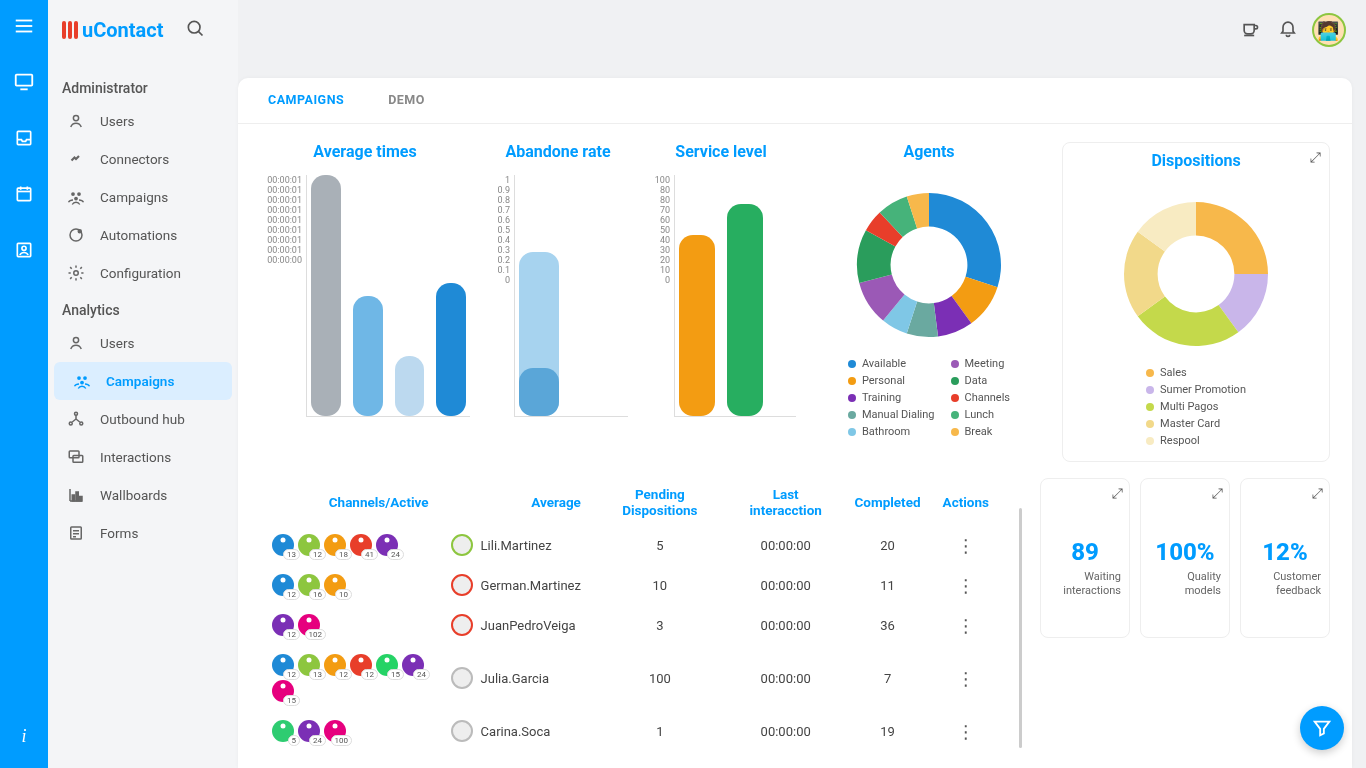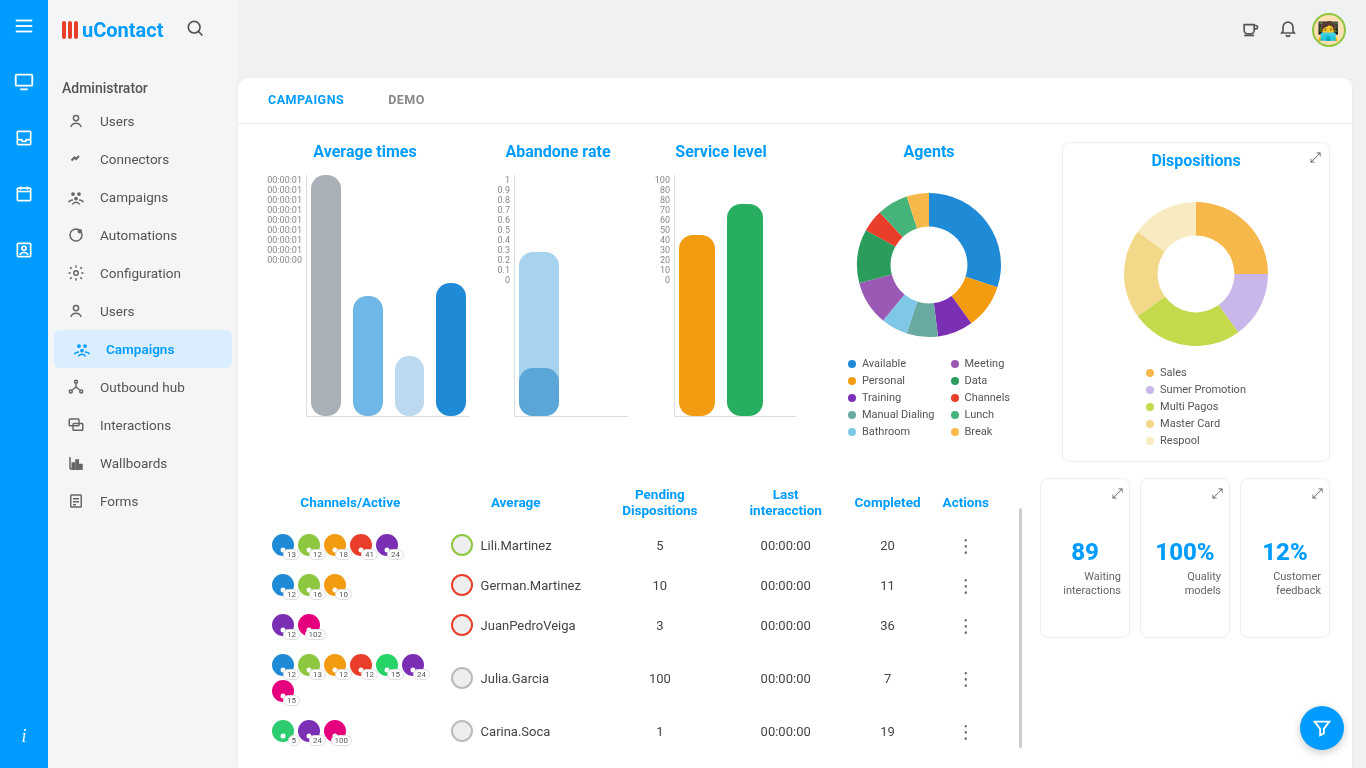--- a/index.html
+++ b/index.html
@@ -37,24 +37,24 @@
 .donut-wrap{width:160px;height:160px;margin:10px auto 12px}
 .legend{display:flex;gap:16px;font-size:11px;color:#555;flex-wrap:wrap;justify-content:center}
 .legend-col{display:flex;flex-direction:column;gap:4px}
 .legend-item{display:flex;align-items:center;gap:6px}
 .dot{width:8px;height:8px;border-radius:50%}
 .disp-panel{border:1px solid #eee;border-radius:8px;padding:8px 12px 14px;position:relative;min-width:240px}
 .expand{position:absolute;top:6px;right:8px;font-size:14px;color:#555;cursor:pointer}
 .row-bottom{display:flex;gap:16px;align-items:flex-start}
 .table-area{flex:1;display:flex;gap:10px}
 .tbl{font-size:13px;color:#444;width:100%}
-.tbl th{color:#009cff;font-weight:700;text-align:center;padding:6px 10px;font-size:13.5px}
+.tbl th{color:#009cff;font-weight:700;text-align:right;padding:6px 10px;font-size:13.5px}
 .tbl td{padding:8px 10px;vertical-align:middle}
 .chips{display:flex;gap:4px;flex-wrap:wrap;align-items:center}
-.chip{min-width:22px;height:22px;border-radius:11px;display:inline-flex;align-items:flex-end;justify-content:center;color:#fff;font-size:11px;padding:0 4px;position:relative}
+.chip{min-width:22px;height:22px;border-radius:11px;display:inline-flex;align-items:flex-start;justify-content:center;color:#fff;font-size:11px;padding:0 4px;position:relative}
 .chip .badge{position:absolute;bottom:-4px;right:-6px;background:#fff;color:#555;border-radius:8px;font-size:8px;padding:0 3px;border:1px solid #ddd}
 .user-cell{display:flex;align-items:center;gap:8px}
 .u-ava{width:22px;height:22px;border-radius:50%;border:2px solid #8dc63f;background:#eee}
 .u-ava.red{border-color:#e83e2a}
 .u-ava.gray{border-color:#bbb}
 .action-dots{cursor:pointer;font-size:18px;color:#555;text-align:center}
 .kpis{display:flex;gap:10px}
 .kpi{width:90px;height:160px;border:1px solid #eee;border-radius:8px;padding:8px;display:flex;flex-direction:column;align-items:center;justify-content:center;position:relative}
 .kpi .expand{top:6px;right:6px}
 .kpi .val{color:#009cff;font-weight:800;font-size:24px;margin-top:20px}
@@ -144,20 +144,21 @@
     </div>
     <div class="nav-item">
       <span class="nav-icon">
         <svg width="18" height="18" viewBox="0 0 24 24" fill="none" stroke="currentColor" stroke-width="2">
           <circle cx="12" cy="12" r="3"></circle>
           <path d="M12 2v3M12 19v3M4.2 4.2l2.1 2.1M17.7 17.7l2.1 2.1M2 12h3M19 12h3M4.2 19.8l2.1-2.1M17.7 6.3l2.1-2.1"></path>
         </svg>
       </span>
       <span>Configuration</span>
     </div>
+    <div class="section-label">Analytics</div>
     <div class="nav-item">
       <span class="nav-icon">
         <svg width="18" height="18" viewBox="0 0 24 24" fill="none" stroke="currentColor" stroke-width="2">
           <circle cx="12" cy="8" r="3.5"></circle>
           <path d="M5 20c1.5-4 5-5 7-5s5.5 1 7 5"></path>
         </svg>
       </span>
       <span>Users</span>
     </div>
     <div class="nav-item active">

